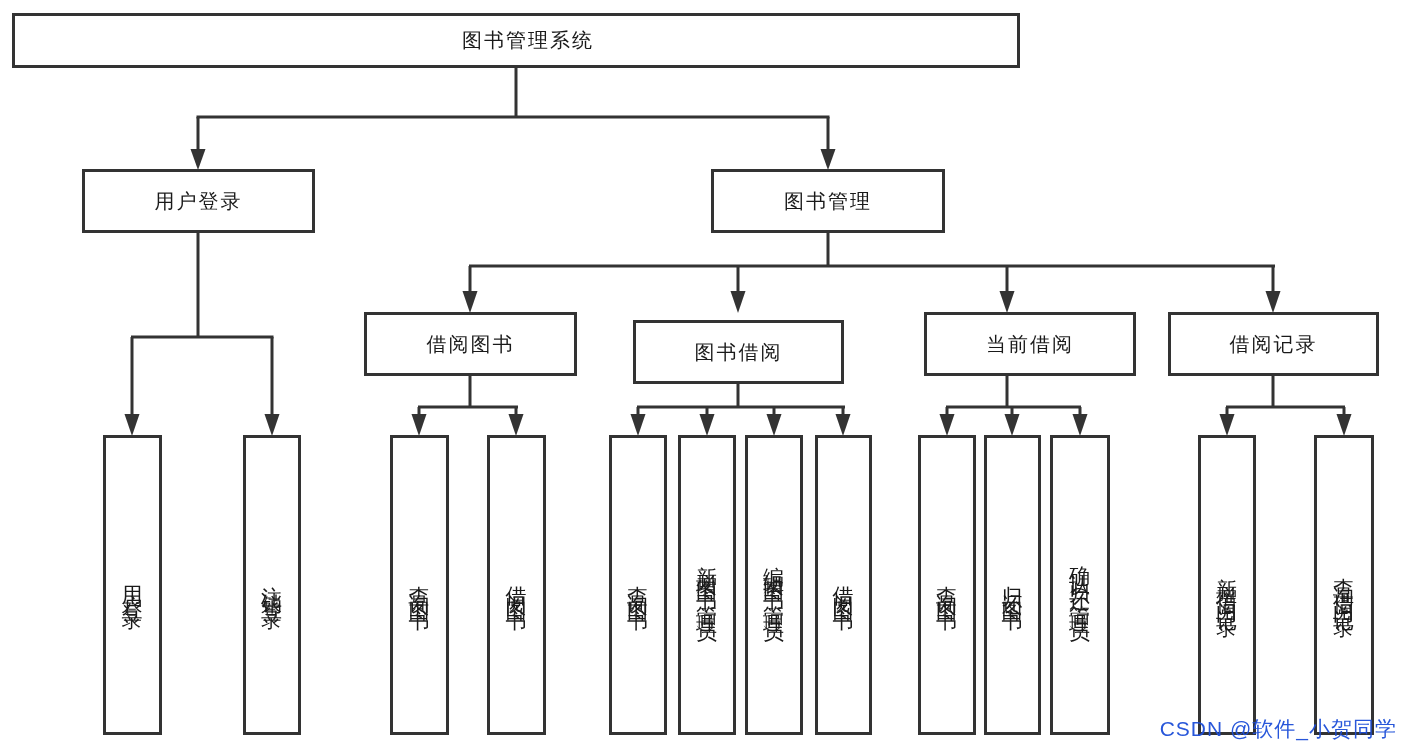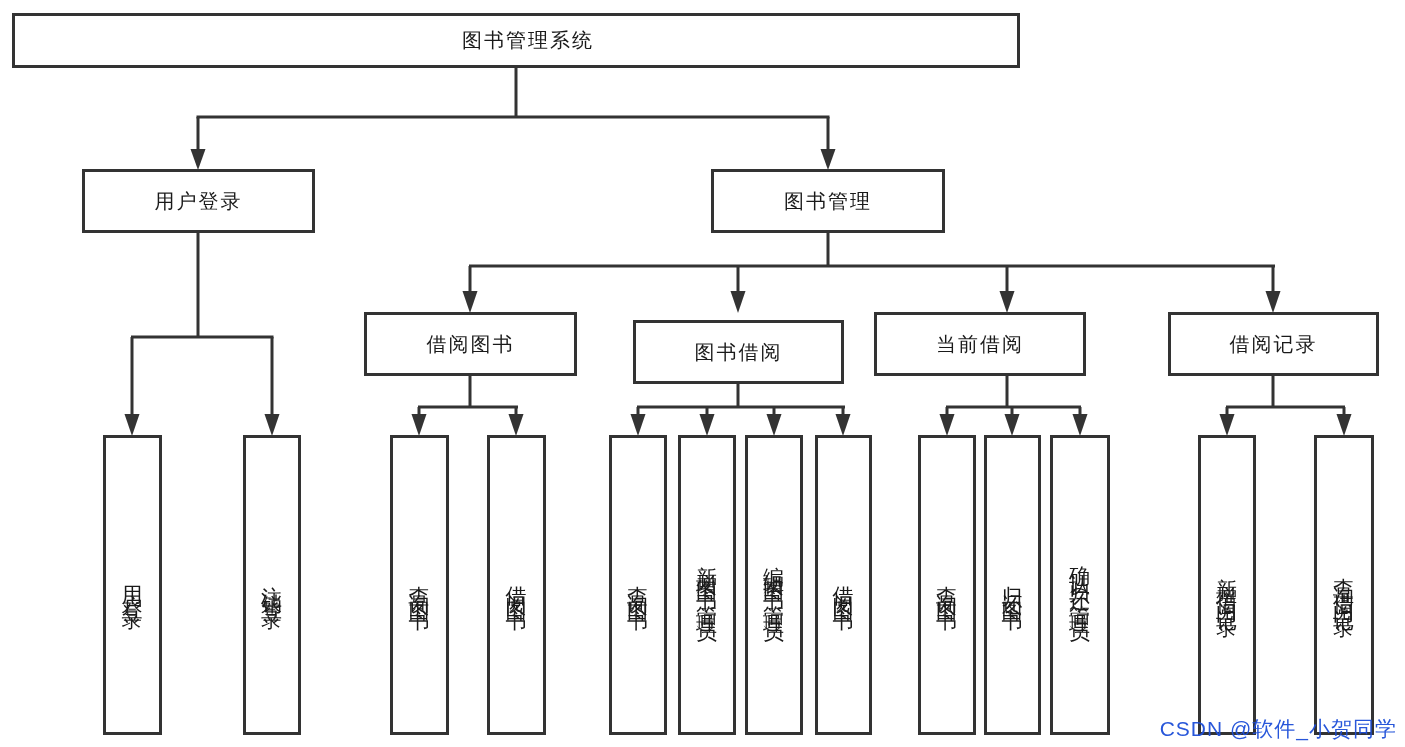--- a/index.html
+++ b/index.html
@@ -35,21 +35,21 @@
     line-height: 1;
   }
   
   .n-root  { left: 12px;  top: 13px;  width: 1008px; height: 55px; padding-left: 24px; }
   
   .n-login { left: 82px;  top: 169px; width: 233px; height: 64px; }
   .n-mgmt  { left: 711px; top: 169px; width: 234px; height: 64px; }
   
   .n-newbooks { left: 364px;  top: 312px; width: 213px; height: 64px; }
   .n-borrow   { left: 633px;  top: 312px; width: 211px; height: 64px; margin-top: 8px; }
-  .n-current  { left: 874px;  top: 312px; width: 212px; height: 64px; }
+  .n-current  { left: 924px;  top: 312px; width: 212px; height: 64px; }
   .n-records  { left: 1168px; top: 312px; width: 211px; height: 64px; }
   
   .l-user-login { left: 103px;  width: 59px; }
   .l-logout     { left: 243px;  width: 58px; }
   .l-nb-query   { left: 390px;  width: 59px; }
   .l-nb-borrow  { left: 487px;  width: 59px; }
   .l-bw-query   { left: 609px;  width: 58px; }
   .l-bw-add     { left: 678px;  width: 58px; }
   .l-bw-edit    { left: 745px;  width: 58px; }
   .l-bw-borrow  { left: 815px;  width: 57px; }

